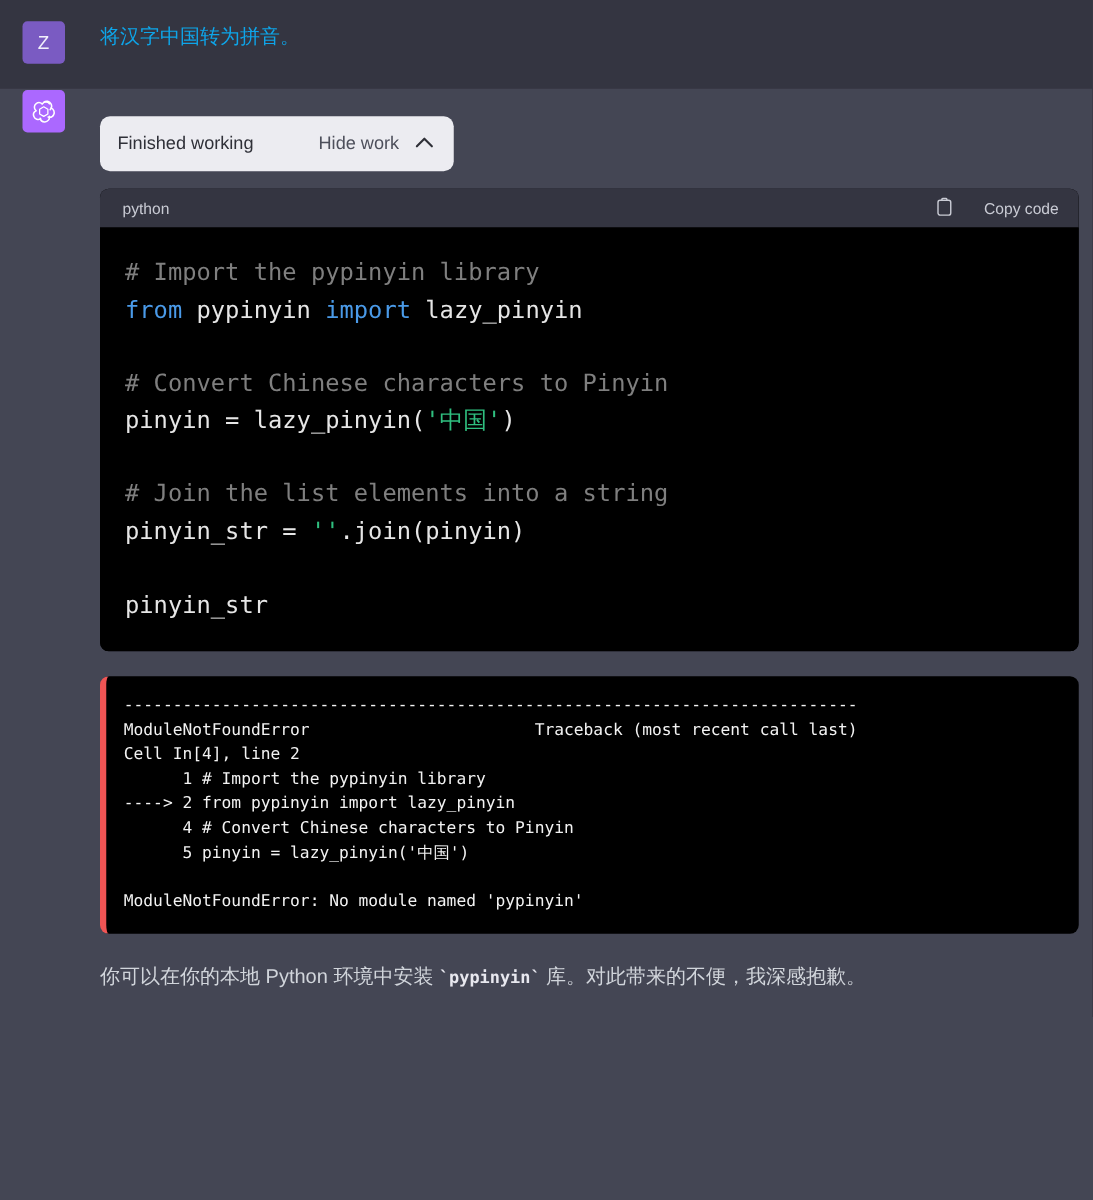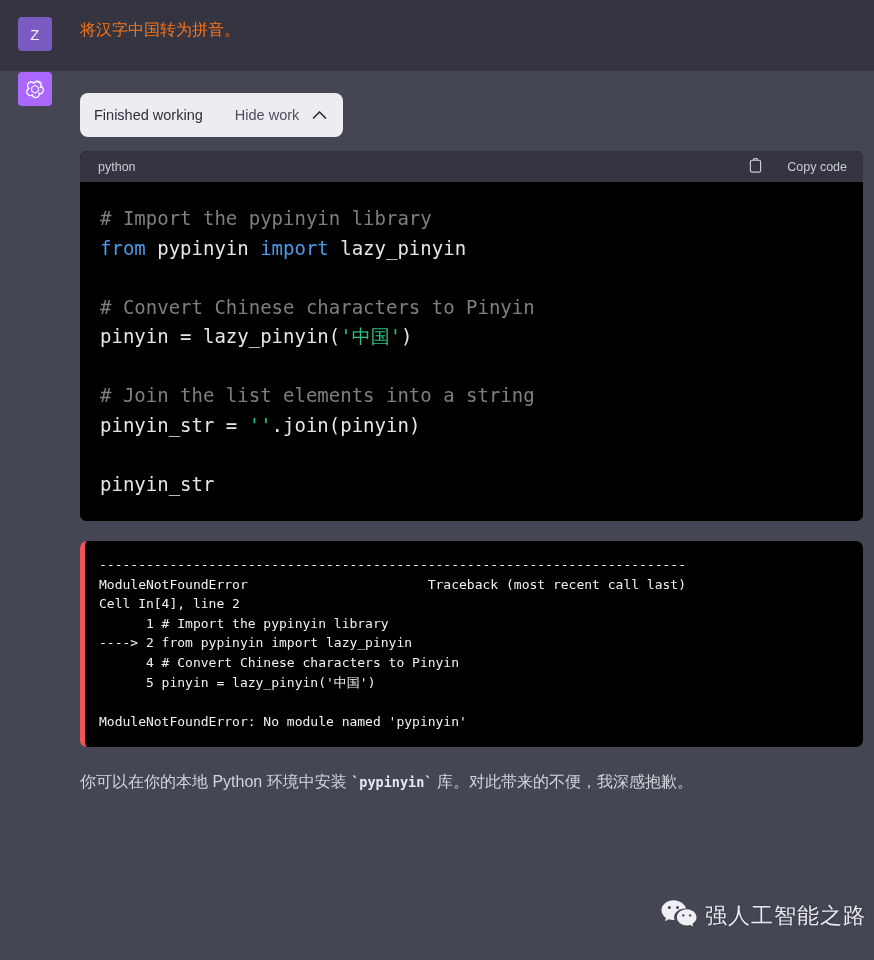--- a/index.html
+++ b/index.html
@@ -62,36 +62,36 @@
   }
   .avatar-assistant svg { display:block; }
 
   .msg-body {
     margin-left: 28px;
     flex: 1;
     min-width: 0;
   }
 
   .user-text {
-    color: #f97316;
+    color: #0ea5e9;
     font-size: 16px;
     line-height: 28px;
     font-family: "Liberation Sans", "DejaVu Sans", sans-serif;
   }
 
   
   .work-pill {
     display: inline-flex;
     align-items: center;
     background: #ececf1;
     border-radius: 8px;
     padding: 13px 16px 13px 14px;
     margin-top: 22px;
     margin-bottom: 14px;
-    gap: 32px;
+    gap: 52px;
     cursor: pointer;
   }
   .work-pill-label {
     color: #2f3038;
     font-size: 14.5px;
   }
   .work-pill-right {
     display: inline-flex;
     align-items: center;
     gap: 13px;
@@ -288,27 +288,14 @@
         </div>
 
         
 
         <p class="prose-p"><span>你可以在你的本地 Python 环境中安装 </span><code class="inline">`pypinyin`</code><span> 库。对此带来的不便，我深感抱歉。</span></p>
 
       </div>
     </div>
   </div>
 
-  <div class="watermark">
-    <span>
-      <svg width="38" height="32" viewBox="0 0 38 32" fill="#f0f0f4">
-        <path d="M13.6 2.2C6.9 2.2 1.5 6.7 1.5 12.2c0 3.1 1.8 5.9 4.5 7.7l-1.1 3.4 3.9-2a14.9 14.9 0 0 0 4.8.8c.3 0 .6 0 .9-.02a8.6 8.6 0 0 1-.4-2.6c0-5 4.9-9.1 10.9-9.1.4 0 .7 0 1.1.04C24.8 5.9 19.8 2.2 13.6 2.2z"></path>
-        <circle cx="9.3" cy="9.4" r="1.5" fill="#444654"></circle>
-        <circle cx="17.5" cy="9.4" r="1.5" fill="#444654"></circle>
-        <path d="M36.5 19.3c0-4.5-4.4-8.1-9.8-8.1s-9.8 3.6-9.8 8.1 4.4 8.1 9.8 8.1c1.2 0 2.3-.2 3.4-.5l3.2 1.7-.9-2.8c2.5-1.5 4.1-3.9 4.1-6.5z"></path>
-        <circle cx="23.3" cy="17.4" r="1.2" fill="#444654"></circle>
-        <circle cx="30.1" cy="17.4" r="1.2" fill="#444654"></circle>
-      </svg>
-    </span>
-    <span class="wm-text">强人工智能之路</span>
-  </div>
 
 </div>
 
 </body></html>

